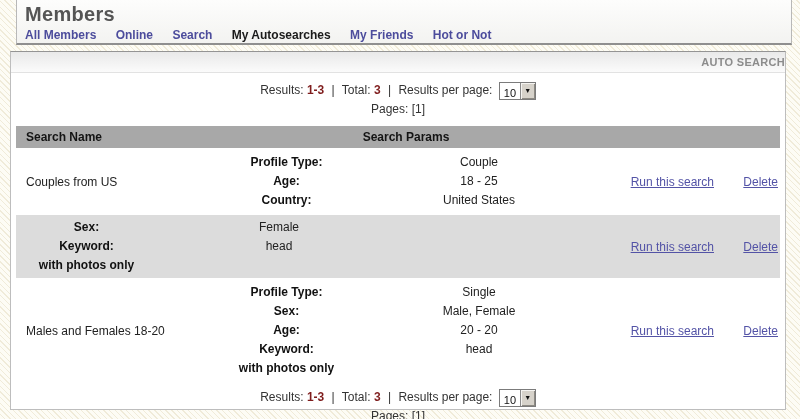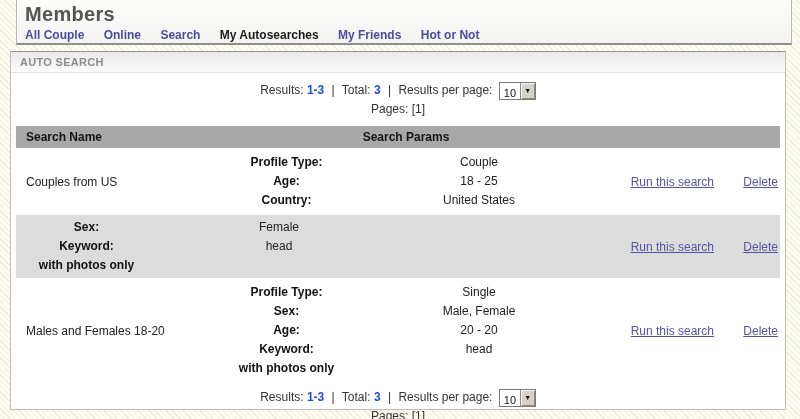--- a/index.html
+++ b/index.html
@@ -34,27 +34,27 @@
     position: absolute; left: 10px; top: 51px; width: 776px; height: 359px;
     background: #ffffff;
     border: 1px solid #bdbdbd;
     border-top: 1px solid #949494;
   }
   .panel-titlebar {
     height: 21px; line-height: 21px;
     background: linear-gradient(#e9e9e9, #fbfbfb);
     border-bottom: 1px solid #e2e2e2;
     padding-left: 9px;
-    font-size: 11px; font-weight: bold; color: #8c8c8c; letter-spacing: 0.3px;
+    font-size: 11px; font-weight: bold; color: #8c8c8c; letter-spacing: 0.3px; text-align: right;
   }
   .panel-body { padding: 8px 4px 0 4px; }
 
   
   .pagination { text-align: center; color: #333; line-height: 19px; }
-  .pagination .b { font-weight: bold; color: #1d4ed8; }
+  .pagination .b { font-weight: bold; color: #7f1d1d; }
   .pagination .sep { margin: 0 4px; }
   .fake-select {
     display: inline-flex; align-items: stretch; vertical-align: middle;
     width: 37px; height: 18px; margin-left: 3px;
     border: 1px solid #7b7b7b; background: #ffffff; cursor: pointer;
   }
   .fake-select .val { flex: 1; text-align: left; padding: 1px 0 0 4px; font-size: 11px; color: #111; }
   .fake-select .btn {
     width: 15px; background: #d6d2ca;
     border-left: 1px solid #8a8a8a;
@@ -84,21 +84,21 @@
   .action-link { color: #5353a6; text-decoration: underline; cursor: pointer; white-space: nowrap; }
 
   .bottom-pagination { margin-top: 7px; }
 </style>
 </head>
 <body>
 
 <div class="page-header">
   <div class="page-title">Members</div>
   <div class="nav-row">
-    <a class="nav-link">All Couple</a>
+    <a class="nav-link">All Members</a>
     <a class="nav-link">Online</a>
     <a class="nav-link">Search</a>
     <a class="nav-link active">My Autosearches</a>
     <a class="nav-link">My Friends</a>
     <a class="nav-link">Hot or Not</a>
   </div>
 </div>
 
 <div class="panel">
   <div class="panel-titlebar">AUTO SEARCH</div>

